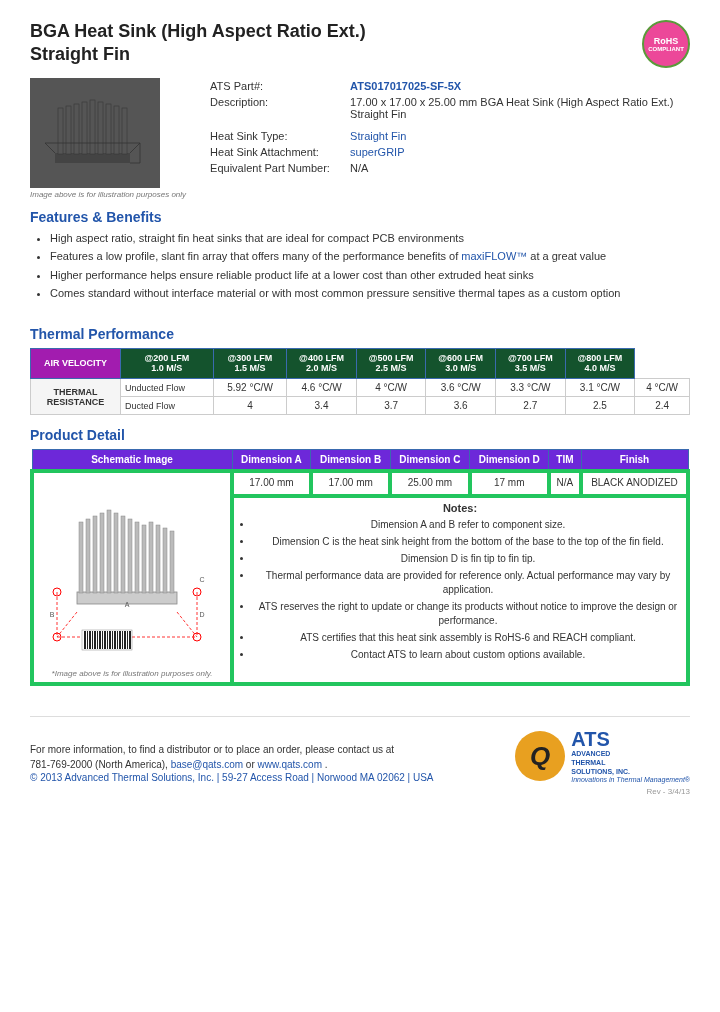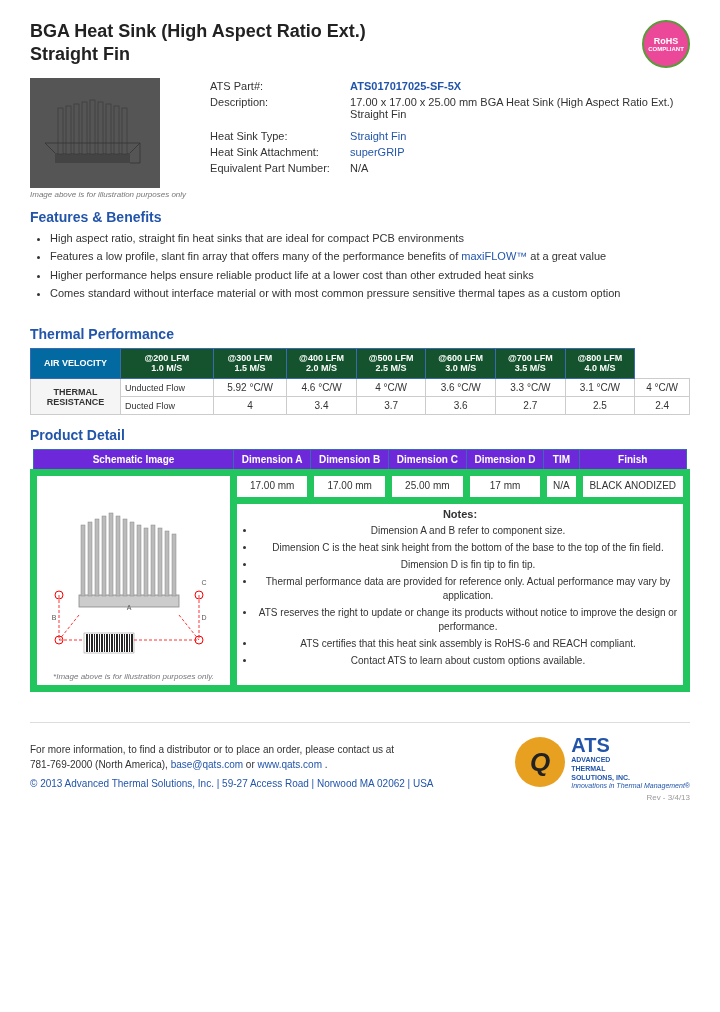--- a/index.html
+++ b/index.html
@@ -129,21 +129,21 @@
     }
     .detail-table th {
       background: #6d28d9;
       color: white;
       text-align: center;
       padding: 4px 3px;
       border: 1px solid #3a6aaf;
       font-size: 10px;
     }
     .detail-table td {
-      border: 7px solid #22c55e;
+      border: 4px solid #22c55e;
       text-align: center;
       padding: 4px 3px;
       font-size: 10px;
       vertical-align: top;
     }
     .schematic-cell {
       width: 200px;
       min-height: 220px;
       text-align: center;
       vertical-align: top;
@@ -187,21 +187,21 @@
     .footer-text {
       font-size: 10px;
       color: #333;
       max-width: 380px;
       line-height: 1.5;
     }
     .footer-text a { color: #2255aa; text-decoration: none; }
     .footer-copyright {
       font-size: 10px;
       color: #2255aa;
-      margin-top: 6px;
+      margin-top: 0;
     }
     .ats-logo {
       display: flex;
       align-items: center;
       gap: 6px;
     }
     .ats-logo-q {
       width: 50px;
       height: 50px;
       border-radius: 50%;
@@ -336,21 +336,21 @@
         <li>Higher performance helps ensure reliable product life at a lower cost than other extruded heat sinks</li>
         <li>Comes standard without interface material or with most common pressure sensitive thermal tapes as a custom option</li>
       </ul>
   </div>
 
   <div>
     <div class="section-heading">Thermal Performance</div>
     <table class="thermal-table">
       <thead>
         <tr>
-          <th style="width:90px; background:#0369a1;">AIR VELOCITY</th>
+          <th style="width:90px; background:#a21caf;">AIR VELOCITY</th>
           <th>@200 LFM<br>1.0 M/S</th>
           <th>@300 LFM<br>1.5 M/S</th>
           <th>@400 LFM<br>2.0 M/S</th>
           <th>@500 LFM<br>2.5 M/S</th>
           <th>@600 LFM<br>3.0 M/S</th>
           <th>@700 LFM<br>3.5 M/S</th>
           <th>@800 LFM<br>4.0 M/S</th>
         </tr>
       </thead>
       <tbody>

